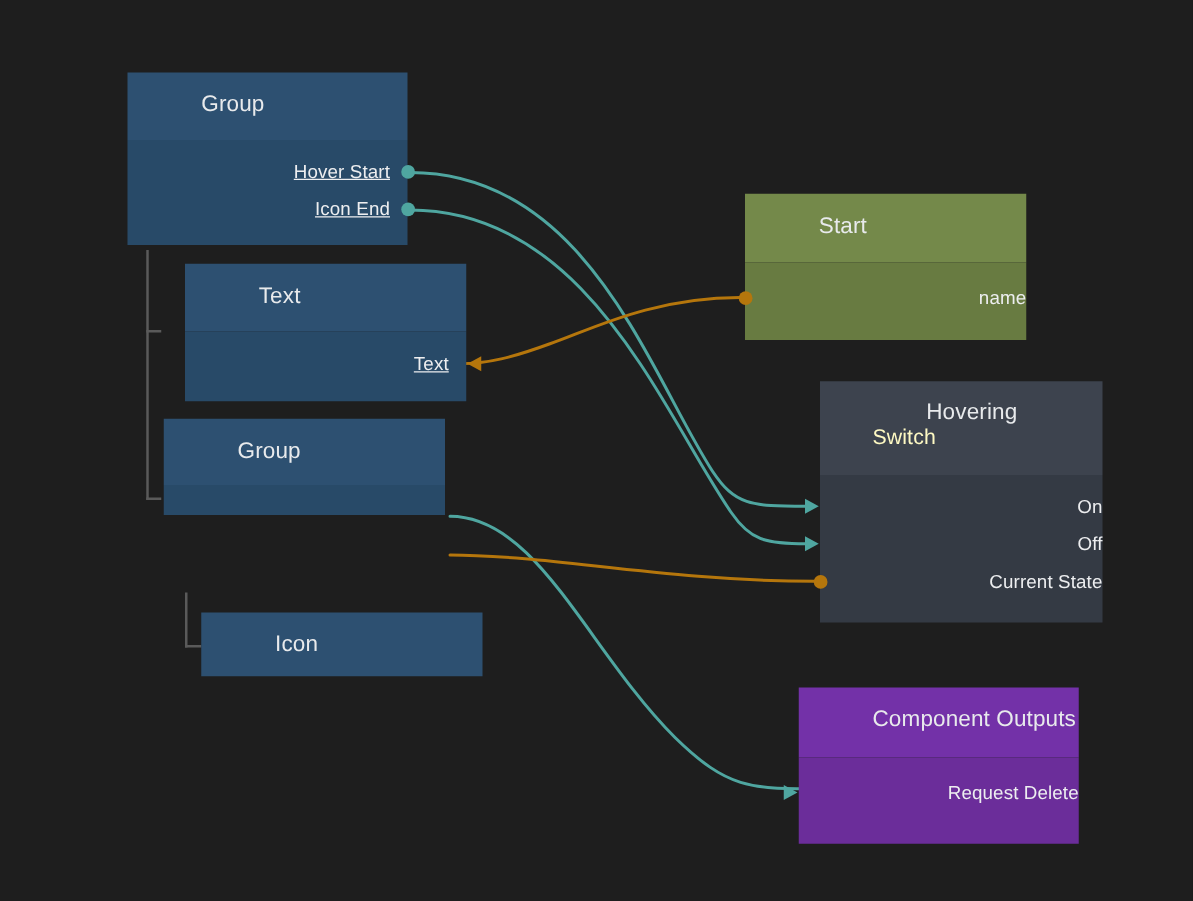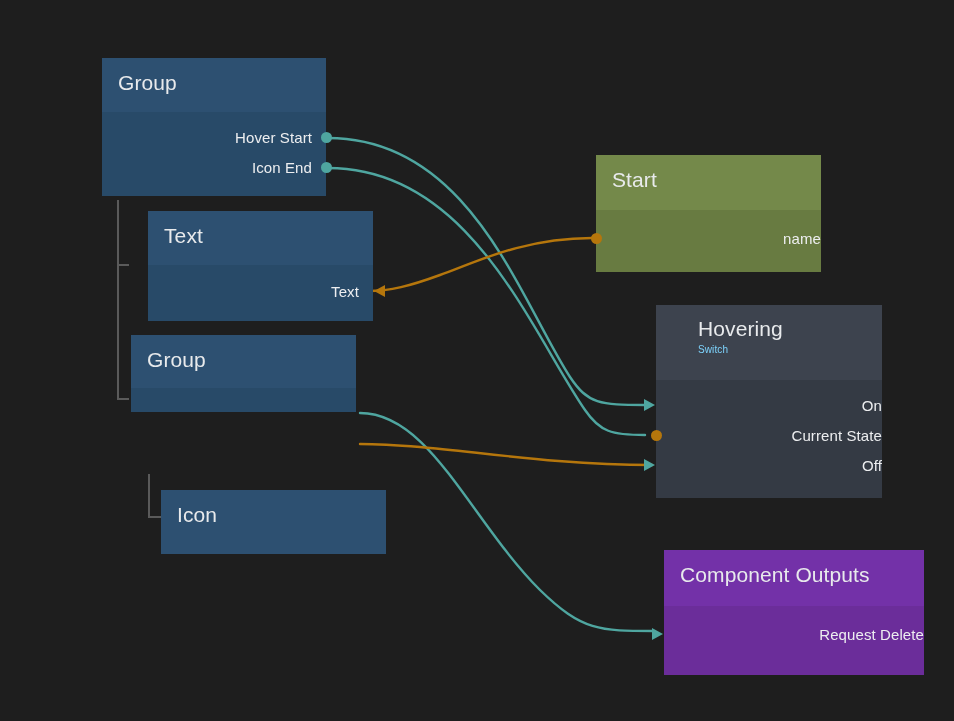--- a/index.html
+++ b/index.html
@@ -30,47 +30,49 @@
   
   .node {
     position: absolute;
     box-sizing: border-box;
   }
   .node-header {
     box-sizing: border-box;
     padding: 14px 0 0 16px;
   }
   .node-title {
-    font-size: 21px;
+    font-size: 18px;
     line-height: 22px;
     color: #e8eaec;
     letter-spacing: 0.1px;
+    margin-left: 43px;
   }
   .node-subtitle {
-    font-size: 10px;
+    font-size: 17px;
     line-height: 20px;
-    color: #7dd3fc;
+    color: #fef9c3;
     letter-spacing: 0.1px;
   }
   .node-body {
     box-sizing: border-box;
     position: relative;
   }
   .port {
     position: relative;
     height: 30px;
     display: flex;
     align-items: center;
     font-size: 15px;
     color: #edeef0;
     letter-spacing: 0.1px;
   }
   .port.out {
     justify-content: flex-end;
     padding-right: 14px;
+    text-decoration: underline;
   }
   .port.in {
     justify-content: flex-end;
     padding-left: 18px;
   }
   
   .marker {
     position: absolute;
     top: 50%;
   }
@@ -163,21 +165,21 @@
 
   <div class="node" style="left:131px; top:335px; width:225px;">
     <div class="node-header" style="background:#2d5071; height:53px;">
       <div class="node-title">Group</div>
     </div>
     <div class="node-body" style="background:#284a68; padding:10px 0 14px 0;">
     </div>
   </div>
 
   <div class="node" style="left:161px; top:490px; width:225px;">
-    <div class="node-header" style="background:#2d5071; height:64px;">
+    <div class="node-header" style="background:#2d5071; height:51px;">
       <div class="node-title">Icon</div>
     </div>
   </div>
 
   <div class="node" style="left:596px; top:155px; width:225px;">
     <div class="node-header" style="background:#74894a; height:55px;">
       <div class="node-title">Start</div>
     </div>
     <div class="node-body" style="background:#687b41; padding:13px 0 19px 0;">
       <div class="port in">
@@ -191,31 +193,31 @@
     <div class="node-header" style="background:#3d434e; height:75px; padding-top:13px;padding-left:42px;">
       <div class="node-title">Hovering</div>
       <div class="node-subtitle">Switch</div>
     </div>
     <div class="node-body" style="background:#343a44; padding:10px 0 18px 0;">
       <div class="port in">
         <span class="marker arrow teal right-point"></span>
         <span>On</span>
       </div>
       <div class="port in">
+        <span class="marker arrow teal right-point"></span>
+        <span>Off</span>
+      </div>
+      <div class="port in">
         <span class="marker dot orange left"></span>
         <span>Current State</span>
       </div>
-      <div class="port in">
-        <span class="marker arrow teal right-point"></span>
-        <span>Off</span>
-      </div>
-    </div>
-  </div>
-
-  <div class="node" style="left:664px; top:550px; width:260px;">
+    </div>
+  </div>
+
+  <div class="node" style="left:639px; top:550px; width:224px;">
     <div class="node-header" style="background:#7331a8; height:56px;">
       <div class="node-title">Component Outputs</div>
     </div>
     <div class="node-body" style="background:#6b2d9a; padding:13px 0 26px 0;">
       <div class="port in">
         <span class="marker arrow teal right-point"></span>
         <span>Request Delete</span>
       </div>
     </div>
   </div>

